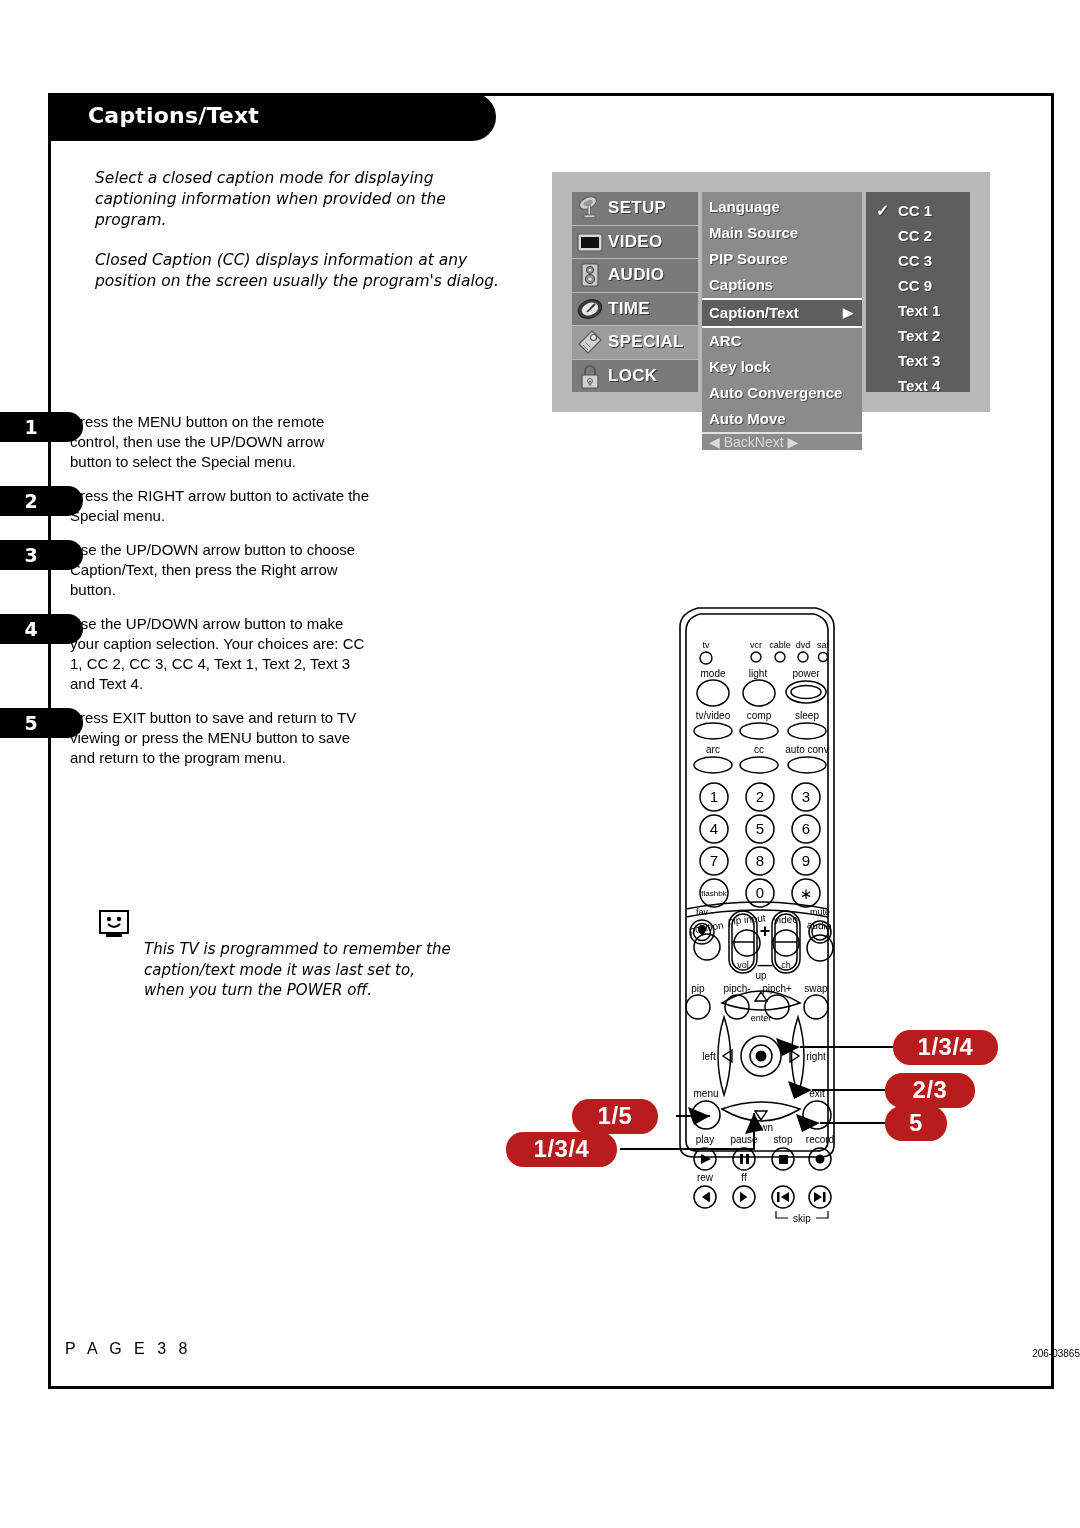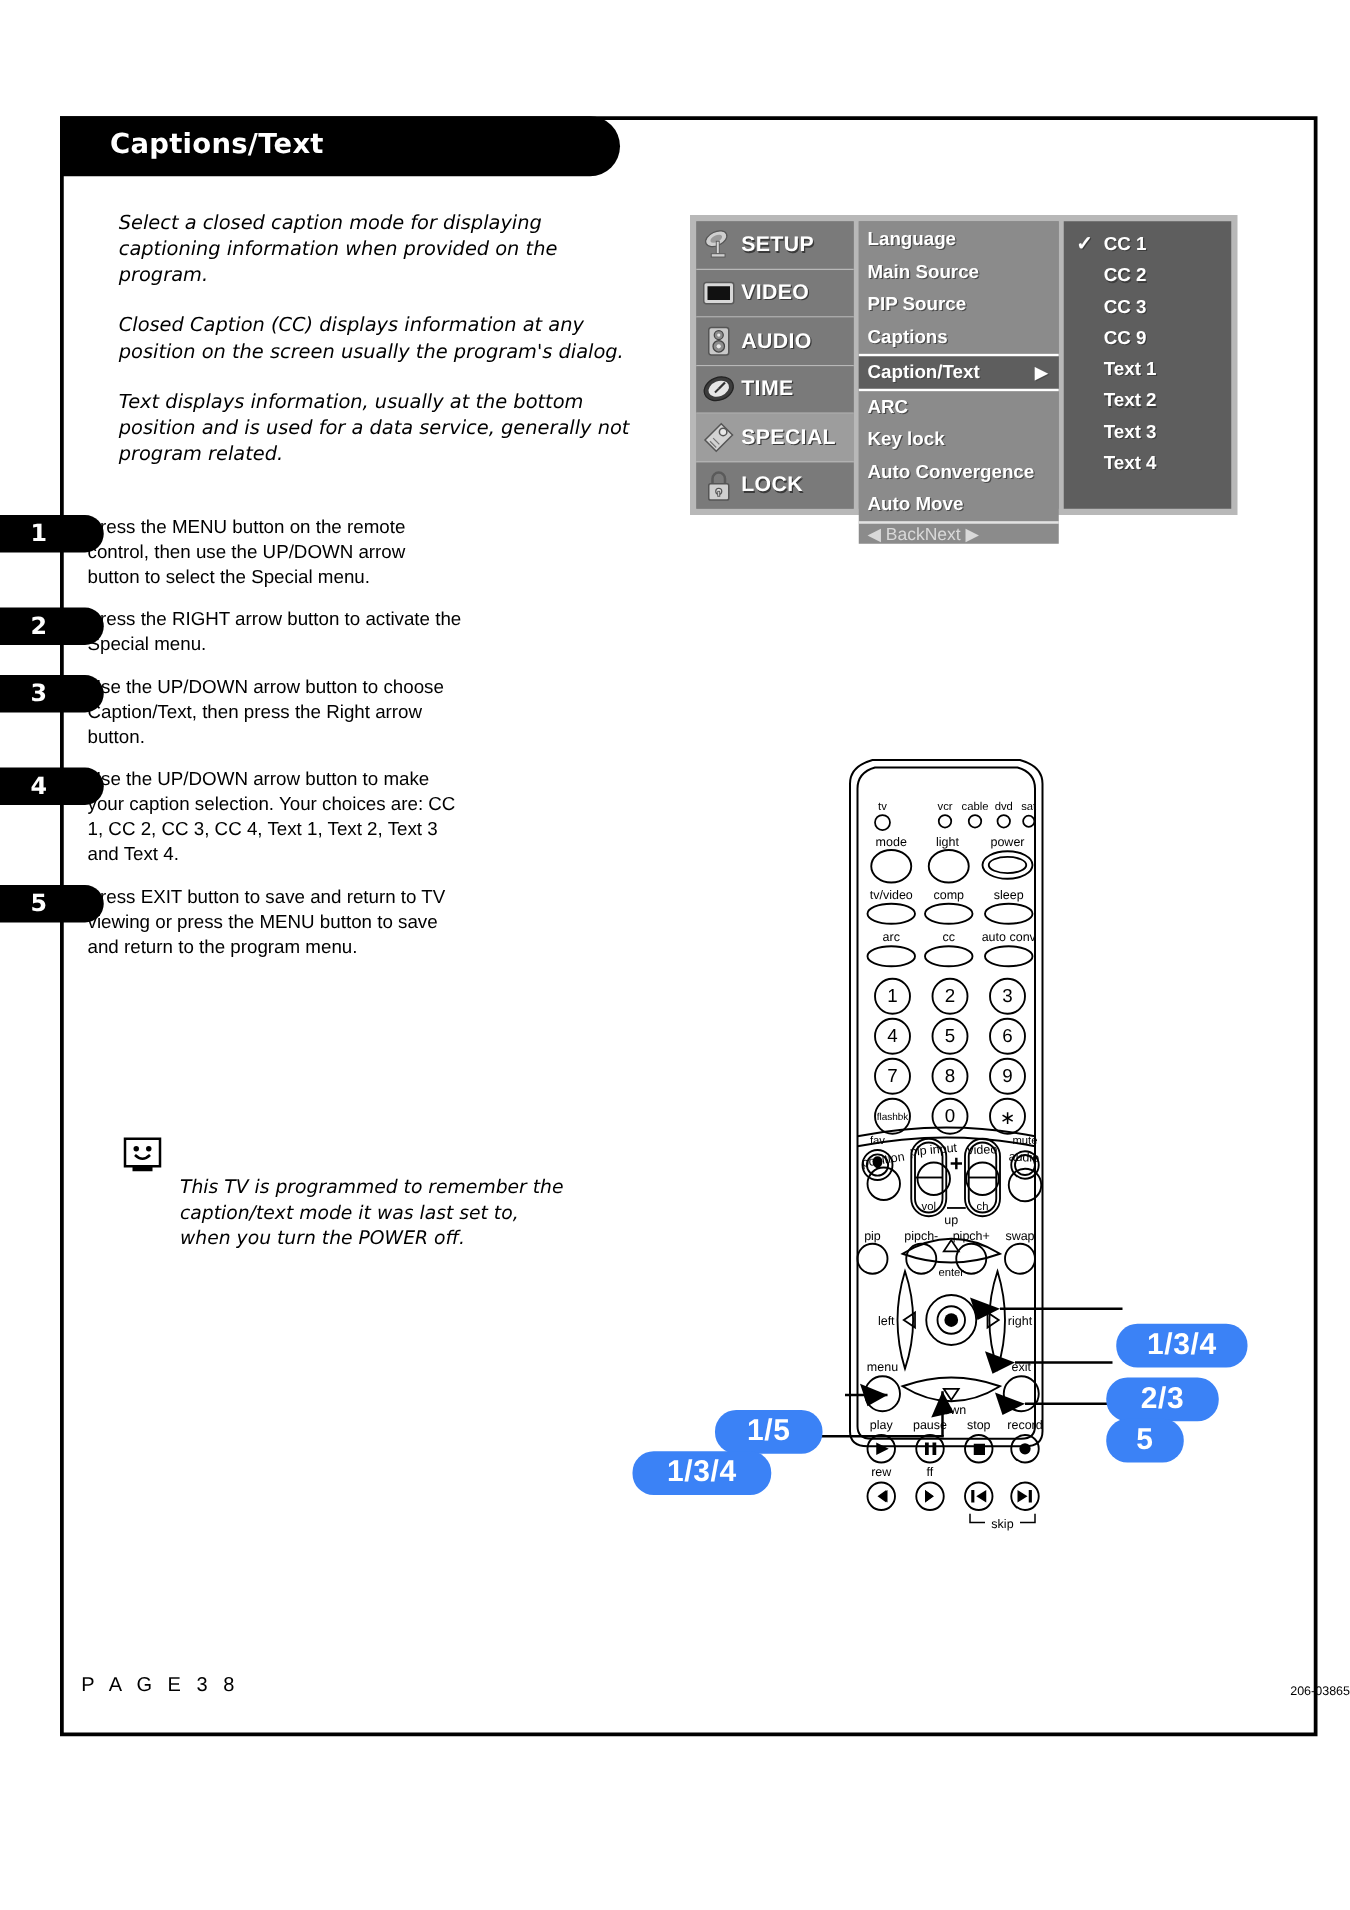--- a/index.html
+++ b/index.html
@@ -13,21 +13,21 @@
               border-top-right-radius:24px;border-bottom-right-radius:24px;}
   #header-title{position:absolute;left:88px;top:101px;color:#fff;font-size:22px;font-weight:bold;
                 letter-spacing:.2px;line-height:30px;}
 
   
   #intro{position:absolute;left:95px;top:168px;width:420px;}
   #intro p{margin:0 0 19px 0;font-style:italic;font-size:15.5px;line-height:21px;color:#000;}
 
   
   #osd{position:absolute;left:552px;top:172px;width:438px;height:240px;background:#b8b8b8;
-       padding:5px;box-sizing:border-box;}
+       padding:20px;box-sizing:border-box;}
   #osd-inner{position:relative;width:100%;height:100%;display:flex;}
 
   .osd-left{width:126px;display:flex;flex-direction:column;background:#9b9b9b;}
   .osd-cat{flex:1;display:flex;align-items:center;gap:4px;background:#7a7a7a;
            border-bottom:1.5px solid #b8b8b8;padding-left:4px;box-sizing:border-box;}
   .osd-cat:last-child{border-bottom:none;}
   .osd-cat.active{background:#9d9d9d;}
   .osd-cat-label{color:#fff;font-weight:bold;font-size:17px;letter-spacing:.3px;
                  text-shadow:1px 1px 0 #3a3a3a;font-family:"Liberation Sans",sans-serif;}
   .osd-cat .ic{width:28px;height:28px;flex:0 0 28px;position:relative;}
@@ -63,44 +63,43 @@
   
   #note{position:absolute;left:98px;top:905px;width:360px;display:flex;gap:10px;}
   #note-icon{flex:0 0 36px;margin-top:4px;}
   #note-text{font-style:italic;font-size:15px;line-height:20.5px;color:#000;margin-top:34px;}
 
   
   #remote-wrap{position:absolute;left:620px;top:505px;width:380px;height:660px;}
   #remote-svg{position:absolute;left:0;top:0;}
 
   
-  .callout{position:absolute;background:#3b82f6;color:#fff;font-weight:bold;text-align:center;
+  .callout{position:absolute;background:#b91c1c;color:#fff;font-weight:bold;text-align:center;
            font-size:24px;letter-spacing:.5px;border-radius:17px;height:35px;line-height:34px;
-           font-family:"Liberation Sans",sans-serif;margin-top:29px;}
+           font-family:"Liberation Sans",sans-serif;}
   .calline{position:absolute;background:#000;}
 
   
   #footer-page{position:absolute;left:65px;top:1340px;font-size:16px;letter-spacing:4px;color:#000;
                font-family:"Liberation Sans",sans-serif;}
   #footer-code{position:absolute;right:0;top:1348px;width:1010px;text-align:right;font-size:10px;color:#000;
                font-family:"Liberation Sans",sans-serif;}
 </style>
 </head>
 <body>
 
 <div id="page-frame">
   <div id="header-bar"></div>
 </div>
 
 <div id="header-title">Captions/Text</div>
 
 <div id="intro">
   <p>Select a closed caption mode for displaying captioning information when provided on the program.</p>
   <p>Closed Caption (CC) displays information at any position on the screen usually the program's dialog.</p>
-  <p>Text displays information, usually at the bottom position and is used for a data service, generally not program related.</p>
 </div>
 
 <div id="osd">
   <div id="osd-inner">
 
     <div class="osd-left">
 
       <div class="osd-cat">
         <span class="ic">
           <svg width="28" height="28" viewBox="0 0 28 28">

